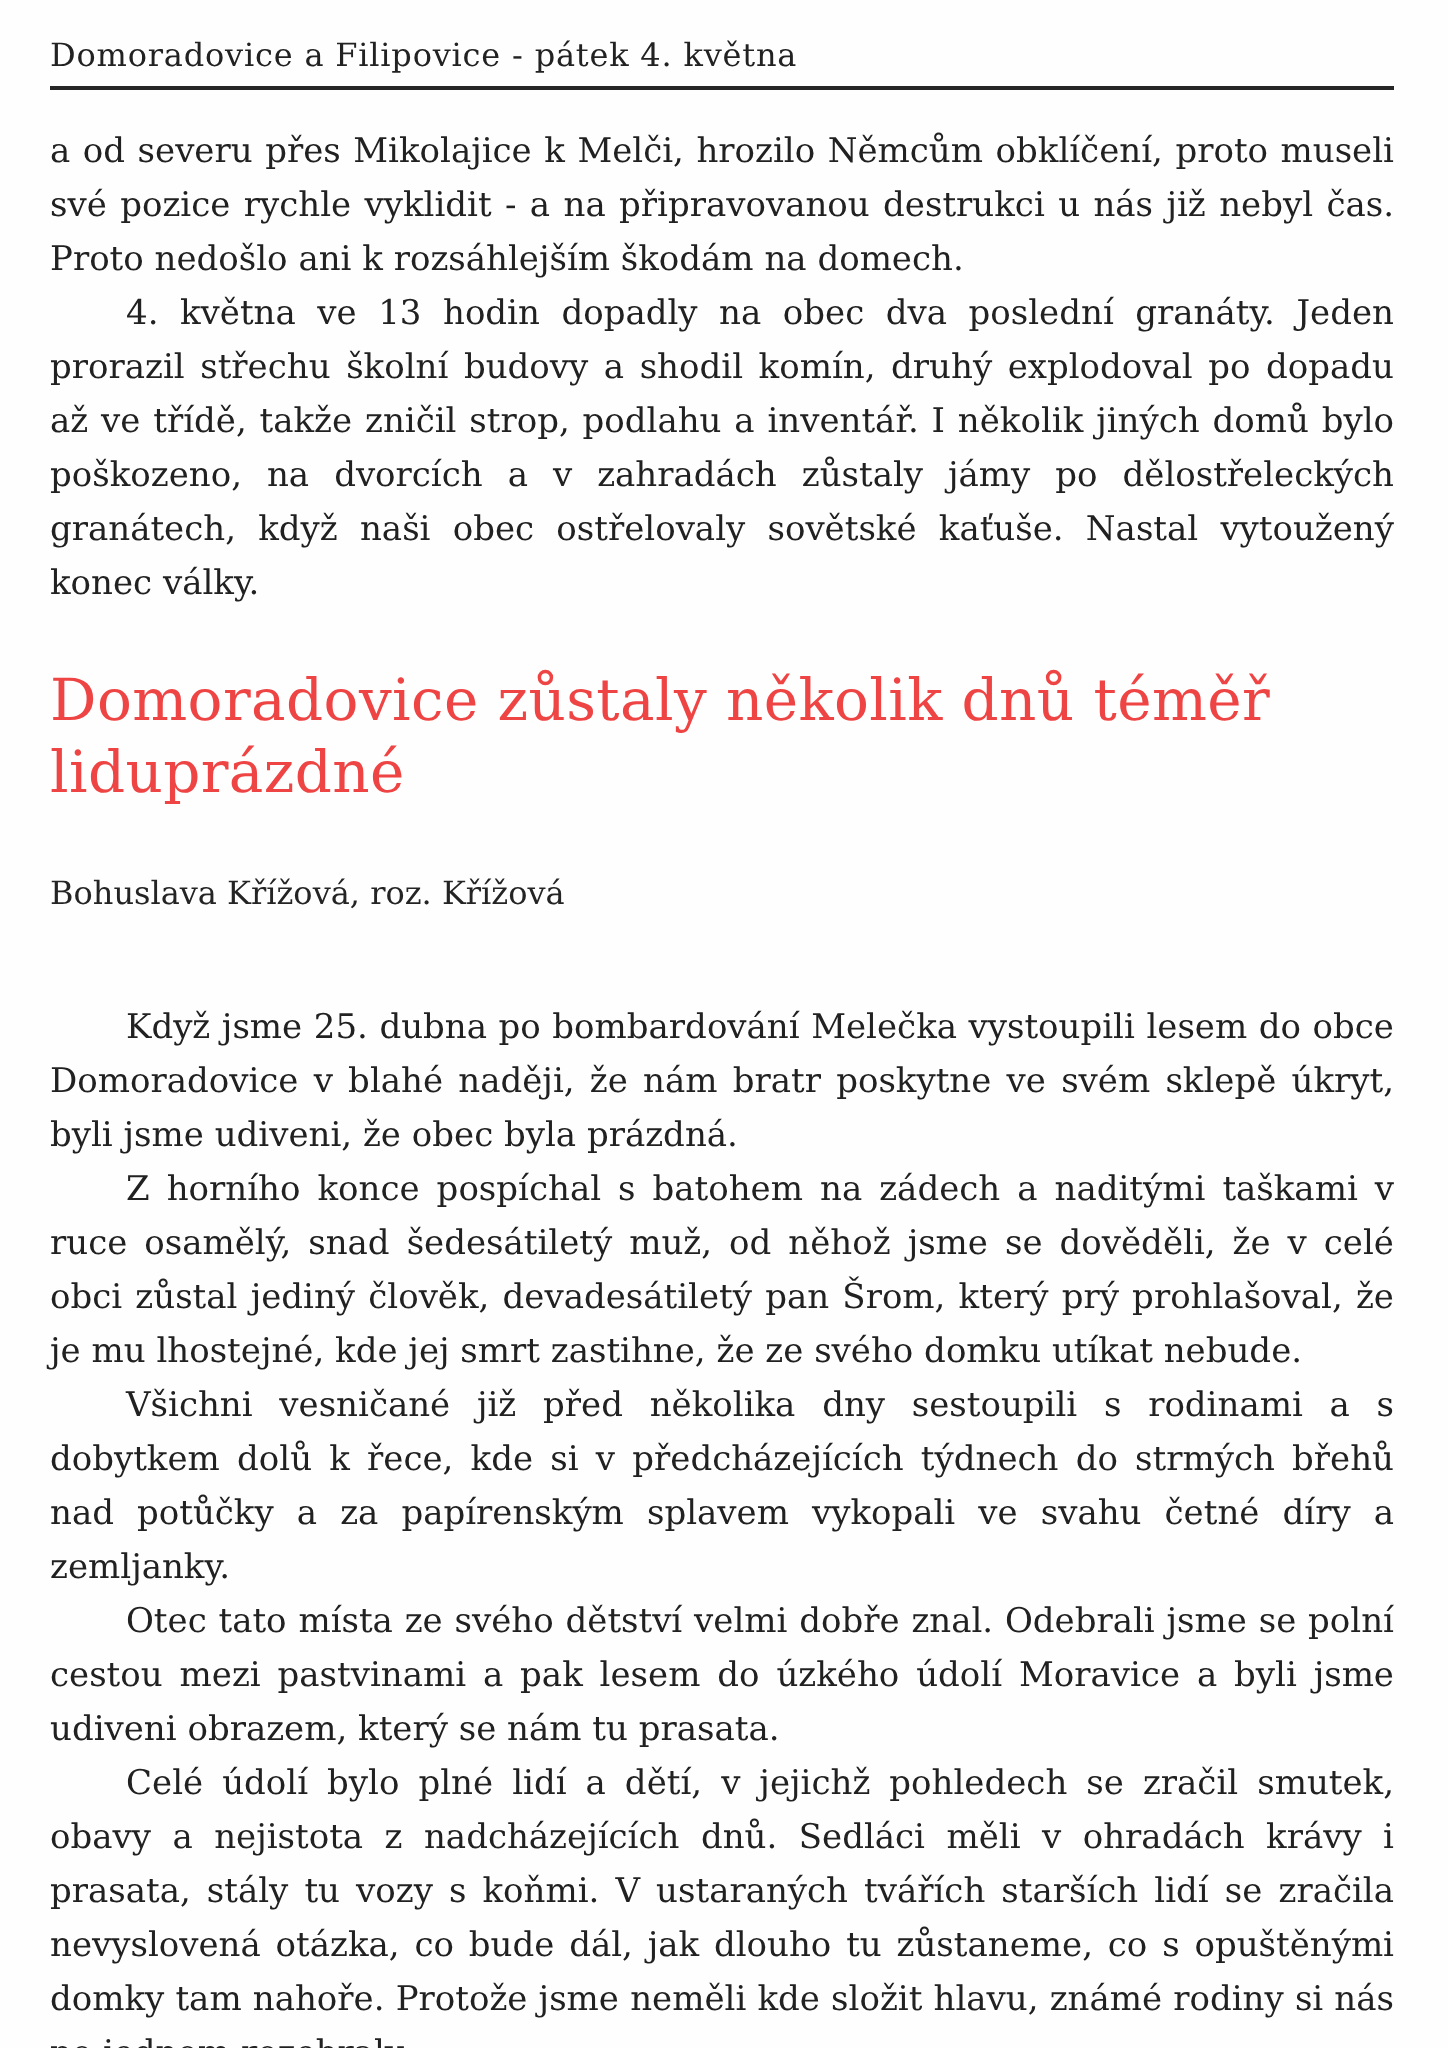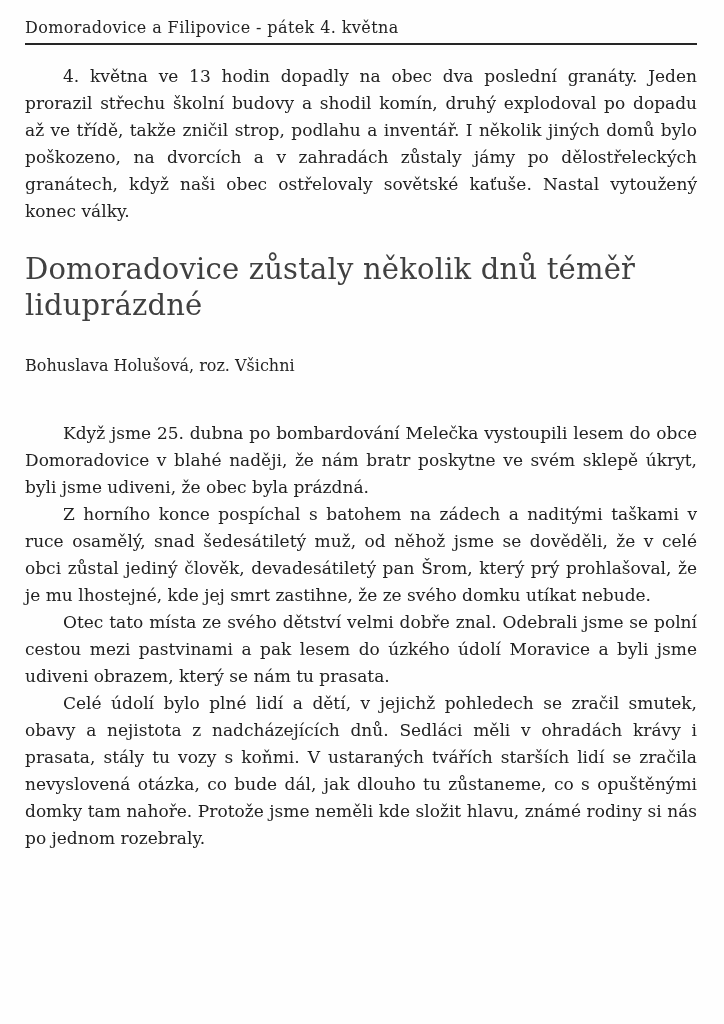--- a/index.html
+++ b/index.html
@@ -43,21 +43,21 @@
     text-indent: 0;
   }
   .section-title {
     font-family: "DejaVu Serif", "Liberation Serif", serif;
     font-weight: normal;
     font-size: 29px;
     line-height: 36px;
     text-align: left;
     text-indent: 0;
     margin: 26px 0 0 0;
-    color: #404040;
+    color: #ef4444;
     letter-spacing: 0.2px;
   }
   .author {
     margin: 32px 0 0 0;
     font-size: 16px;
     line-height: 21px;
     text-align: left;
     text-indent: 0;
     color: #242424;
   }
@@ -77,32 +77,34 @@
 <body>
 
 <div class="page">
 
   <header class="running-header">
     <div class="running-title">Domoradovice a Filipovice - pátek 4. května</div>
   </header>
 
   <main class="body-text">
 
+    <p class="para no-indent">a od severu přes Mikolajice k Melči, hrozilo Němcům obklíčení, proto museli své pozice rychle vyklidit - a na připravovanou destrukci u nás již nebyl čas. Proto nedošlo ani k rozsáhlejším škodám na domech.</p>
 
     <p class="para">4. května ve 13 hodin dopadly na obec dva poslední granáty. Jeden prorazil střechu školní budovy a shodil komín, druhý explodoval po dopadu až ve třídě, takže zničil strop, podlahu a inventář. I několik jiných domů bylo poškozeno, na dvorcích a v zahradách zůstaly jámy po dělostřeleckých granátech, když naši obec ostřelovaly sovětské kaťuše. Nastal vytoužený konec války.</p>
 
     <h1 class="section-title">Domoradovice zůstaly několik dnů téměř liduprázdné</h1>
 
-    <p class="author">Bohuslava Holušová, roz. Všichni</p>
+    <p class="author">Bohuslava Křížová, roz. Křížová</p>
 
 
     <p class="para first-body-para">Když jsme 25. dubna po bombardování Melečka vystoupili lesem do obce Domoradovice v blahé naději, že nám bratr poskytne ve svém sklepě úkryt, byli jsme udiveni, že obec byla prázdná.</p>
 
     <p class="para">Z horního konce pospíchal s batohem na zádech a naditými taškami v ruce osamělý, snad šedesátiletý muž, od něhož jsme se dověděli, že v celé obci zůstal jediný člověk, devadesátiletý pan Šrom, který prý prohlašoval, že je mu lhostejné, kde jej smrt zastihne, že ze svého domku utíkat nebude.</p>
 
+    <p class="para">Všichni vesničané již před několika dny sestoupili s rodinami a s dobytkem dolů k řece, kde si v předcházejících týdnech do strmých břehů nad potůčky a za papírenským splavem vykopali ve svahu četné díry a zemljanky.</p>
 
     <p class="para">Otec tato místa ze svého dětství velmi dobře znal. Odebrali jsme se polní cestou mezi pastvinami a pak lesem do úzkého údolí Moravice a byli jsme udiveni obrazem, který se nám tu prasata.</p>
 
     <p class="para">Celé údolí bylo plné lidí a dětí, v jejichž pohledech se zračil smutek, obavy a nejistota z nadcházejících dnů. Sedláci měli v ohradách krávy i prasata, stály tu vozy s koňmi. V ustaraných tvářích starších lidí se zračila nevyslovená otázka, co bude dál, jak dlouho tu zůstaneme, co s opuštěnými domky tam nahoře. Protože jsme neměli kde složit hlavu, známé rodiny si nás po jednom rozebraly.</p>
 
   </main>
 
 </div>
 
 </body></html>

